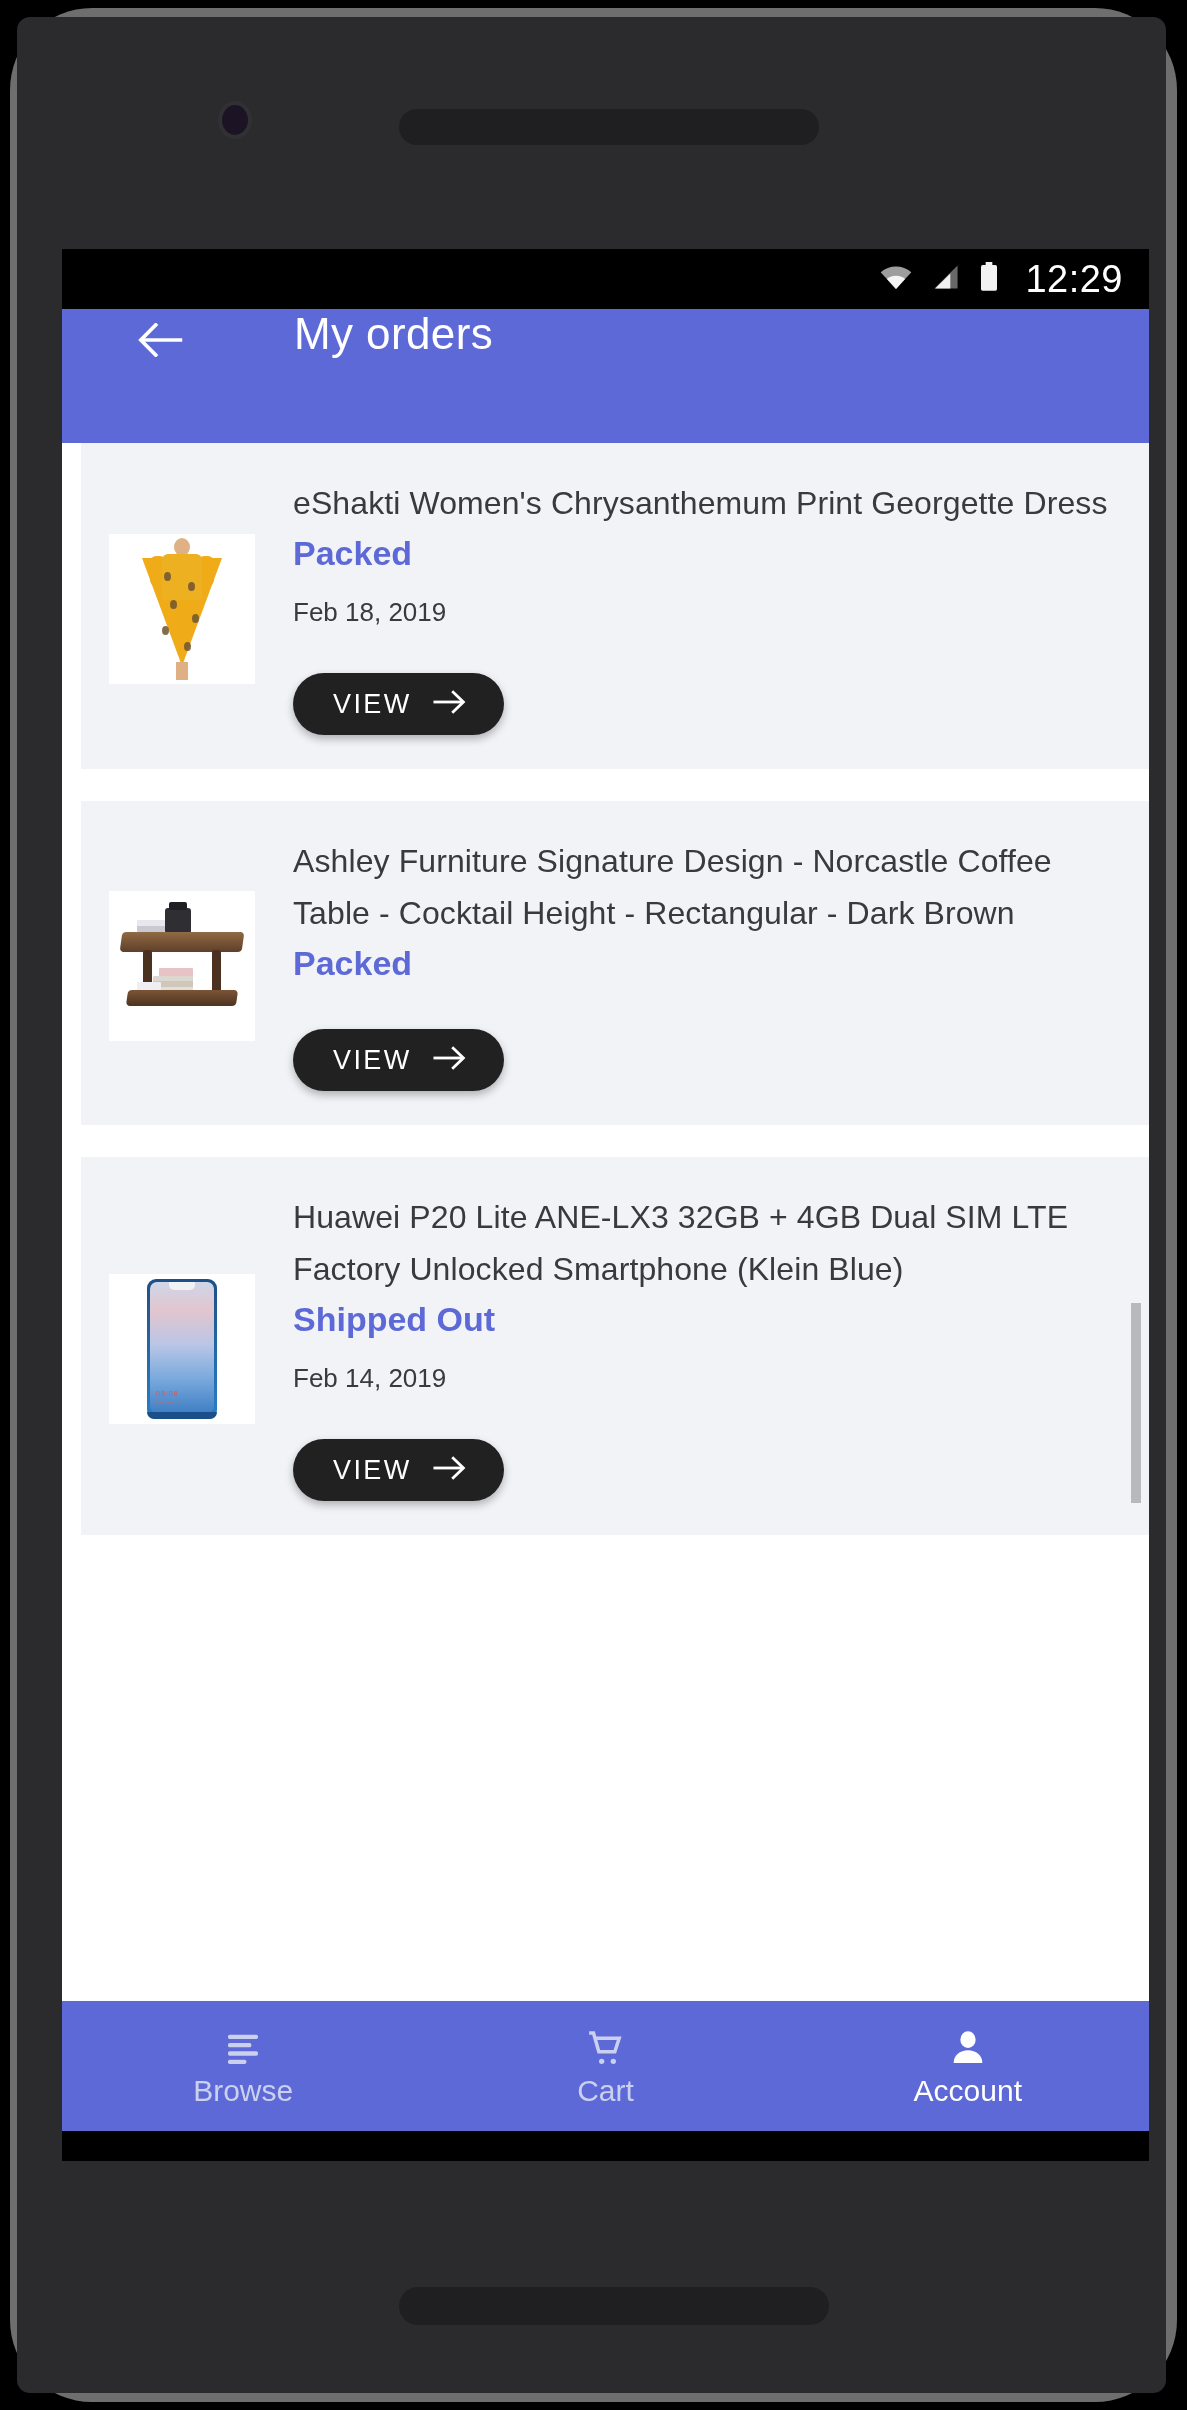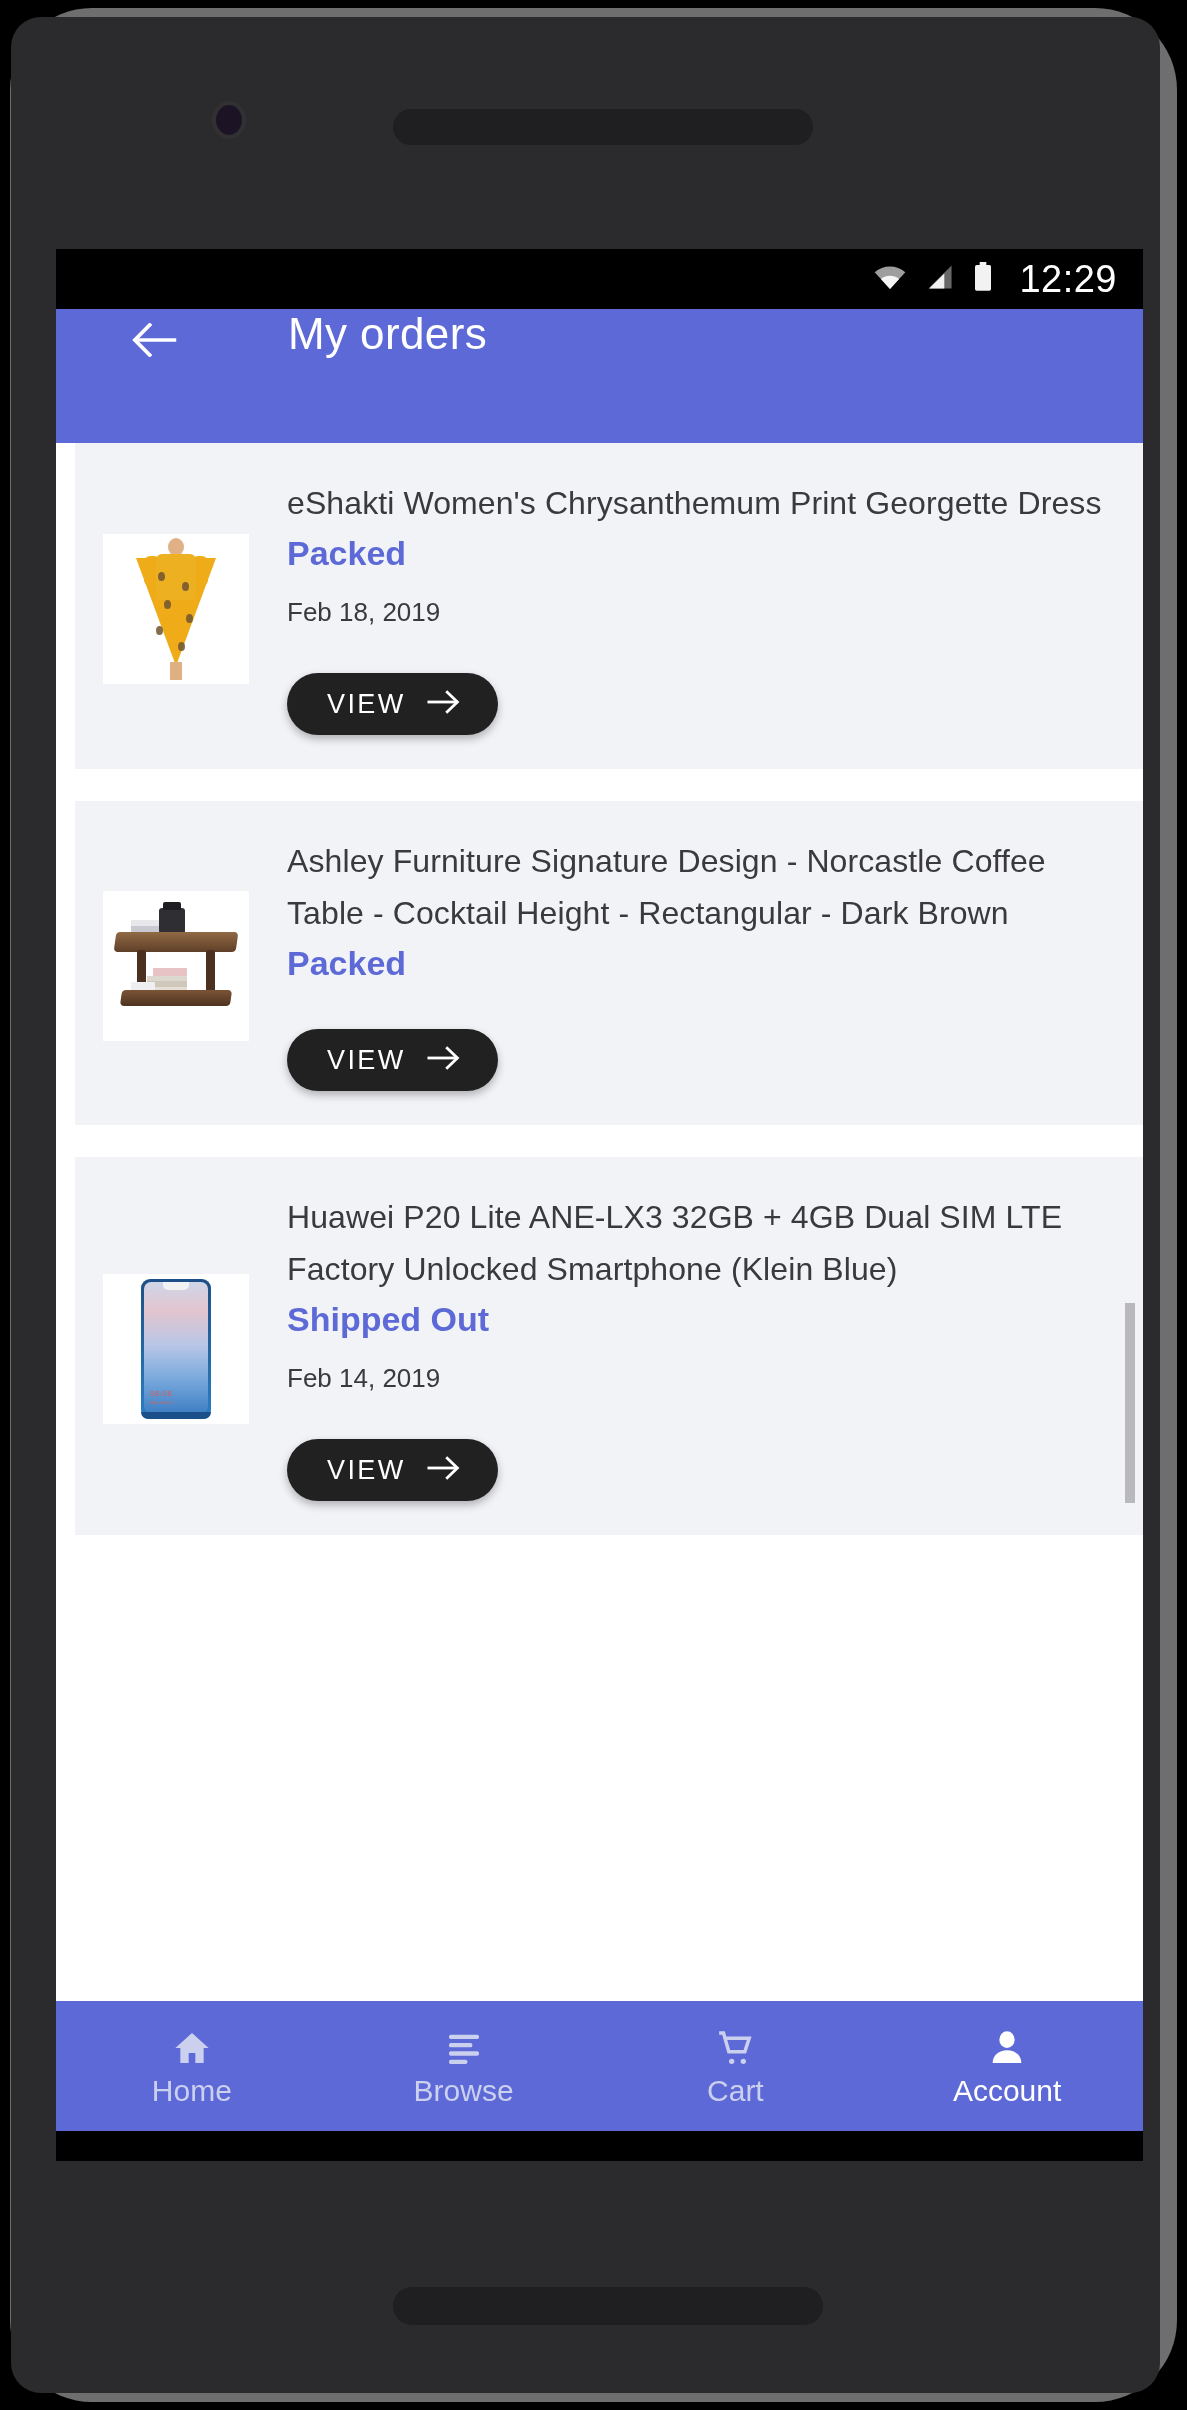--- a/index.html
+++ b/index.html
@@ -18,26 +18,26 @@
     position: absolute;
     left: 10px;
     top: 8px;
     width: 1167px;
     height: 2394px;
     background: #6e6e6e;
     border-radius: 82px;
   }
   .device-body {
     position: absolute;
-    left: 1px;
+    left: 7px;
     top: 9px;
     width: 1149px;
     height: 2376px;
     background: #2b2b2d;
-    border-radius: 30px;
+    border-radius: 13px;
   }
 
   .camera-dot {
     position: absolute;
     left: 205px;
     top: 88px;
     width: 26px;
     height: 30px;
     border-radius: 50%;
     background: #1c1424;
@@ -510,28 +510,20 @@
         </div>
 
         <div class="scroll-track"></div>
         <div class="scroll-thumb"></div>
       </div>
 
       <div class="bottom-nav">
         <div class="nav-item">
           <div class="nav-icon">
             <svg width="40" height="40" viewBox="0 0 24 24" fill="currentColor">
-              <path d="M12 3 L22 12 h-3 v9 h-5 v-6 h-4 v6 H5 v-9 H2 Z"></path>
-            </svg>
-          </div>
-          <div class="nav-label">Home</div>
-        </div>
-        <div class="nav-item">
-          <div class="nav-icon">
-            <svg width="40" height="40" viewBox="0 0 24 24" fill="currentColor">
               <rect x="3" y="4" width="18" height="2.6" rx="1"></rect>
               <rect x="3" y="9" width="14" height="2.6" rx="1"></rect>
               <rect x="3" y="14" width="18" height="2.6" rx="1"></rect>
               <rect x="3" y="19" width="11" height="2.6" rx="1"></rect>
             </svg>
           </div>
           <div class="nav-label">Browse</div>
         </div>
         <div class="nav-item">
           <div class="nav-icon">

